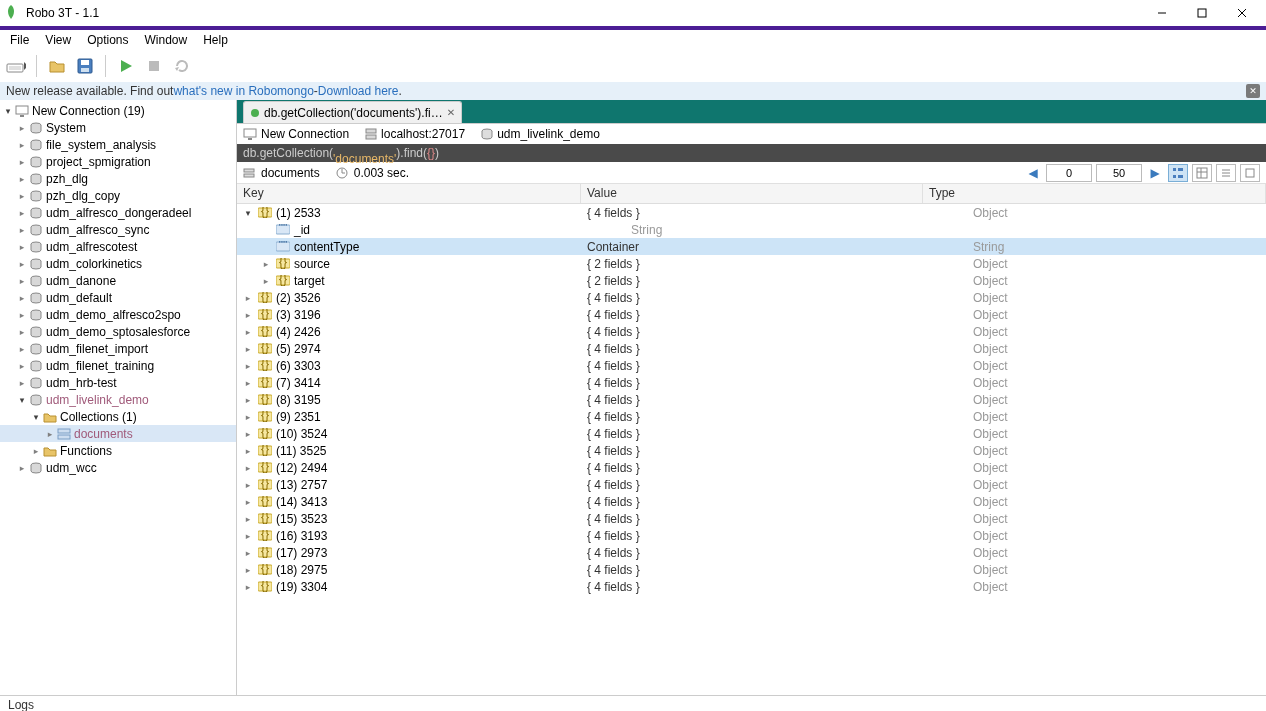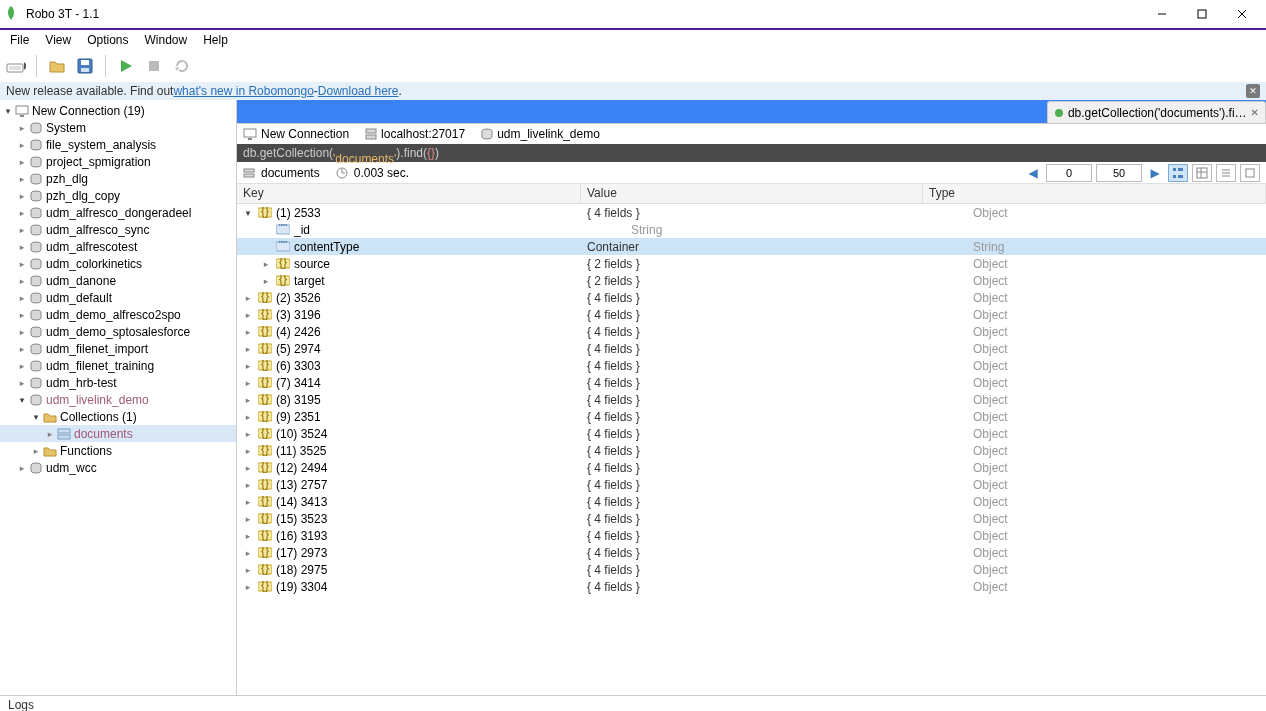--- a/index.html
+++ b/index.html
@@ -1,45 +1,45 @@
 <!DOCTYPE html>
 <html><head>
 <meta charset="utf-8">
 <style>
 * { box-sizing: border-box; margin: 0; padding: 0; font-family: "Segoe UI", Tahoma, sans-serif; font-size: 12px; }
 html, body { width: 1266px; height: 711px; overflow: hidden; background: #fff; }
 
-.titlebar { height: 30px; background: #fff; display: flex; align-items: center; padding: 0 4px; border-bottom: 2px solid #4c1d95; }
+.titlebar { height: 30px; background: #fff; display: flex; align-items: center; padding: 0 4px; border-bottom: 4px solid #4c1d95; }
 .titlebar .app-icon { width: 16px; height: 16px; margin-right: 6px; }
 .titlebar .title { color: #000; flex: 1; }
 .titlebar .win-btn { width: 40px; height: 28px; display: flex; align-items: center; justify-content: center; color: #333; }
 
 .menubar { height: 20px; display: flex; align-items: center; padding: 0 2px; }
 .menubar .menu-item { padding: 2px 8px; color: #000; }
 
 .toolbar { height: 32px; display: flex; align-items: center; padding: 0 4px; gap: 4px; }
 .toolbar .sep { width: 1px; height: 22px; background: #ccc; margin: 0 4px; }
 .toolbar .tbtn { width: 24px; height: 24px; display: flex; align-items: center; justify-content: center; border: 1px solid transparent; }
 
 .notifybar { height: 18px; background: #e6f0f9; display: flex; align-items: center; padding: 0 6px; color: #333; font-size: 11px; }
-.notifybar a { color: #2a6fbd; text-decoration: underline; }
+.notifybar a { color: #2a6fbd; }
 .notifybar .close { margin-left: auto; width: 14px; height: 14px; background: #7a7a7a; color: #fff; display: flex; align-items: center; justify-content: center; font-size: 9px; border-radius: 2px; }
 
 .workspace { display: flex; height: 595px; }
 .sidebar { width: 237px; border-right: 1px solid #ccc; overflow: auto; padding-top: 2px; }
 .tree-row { display: flex; align-items: center; height: 17px; white-space: nowrap; }
 .tree-row.selected { background: #d9e7f6; }
 .tree-row .arrow { width: 12px; display: inline-flex; justify-content: center; color: #808080; font-size: 9px; }
 .tree-row .arrow.expanded { color: #404040; }
 .tree-row .icon { width: 16px; display: inline-flex; justify-content: center; }
 .tree-row .label { padding-left: 2px; }
 .tree-row .label.highlight { color: #a05a7a; }
 
 .main { flex: 1; display: flex; flex-direction: column; }
-.tabbar { height: 24px; display: flex; align-items: flex-end; padding-left: 6px; background: #3b82f6; border-bottom: 1px solid #ccc; justify-content: flex-end; }
+.tabbar { height: 24px; display: flex; align-items: flex-end; padding-left: 6px; background: #0f766e; border-bottom: 1px solid #ccc; }
 .tab { height: 22px; background: #f0f0f0; border: 1px solid #ccc; border-bottom: none; padding: 2px 6px; display: flex; align-items: center; gap: 4px; font-size: 11px; border-radius: 3px 3px 0 0; }
 .tab .tab-close { font-size: 10px; color: #666; }
 
 .breadcrumb { height: 20px; display: flex; align-items: center; padding: 2px 6px; gap: 6px; }
 .bc-item { display: flex; align-items: center; gap: 4px; padding-right: 10px; }
 
 .querybar { height: 18px; background: #4a4a4a; color: #ccc; font-family: Consolas, monospace; font-size: 12px; padding: 1px 6px; display: flex; align-items: center; }
 .querybar .q-str { color: #e8b868; margin-top: 12px; }
 .querybar .q-brace { color: #d88; }
 

